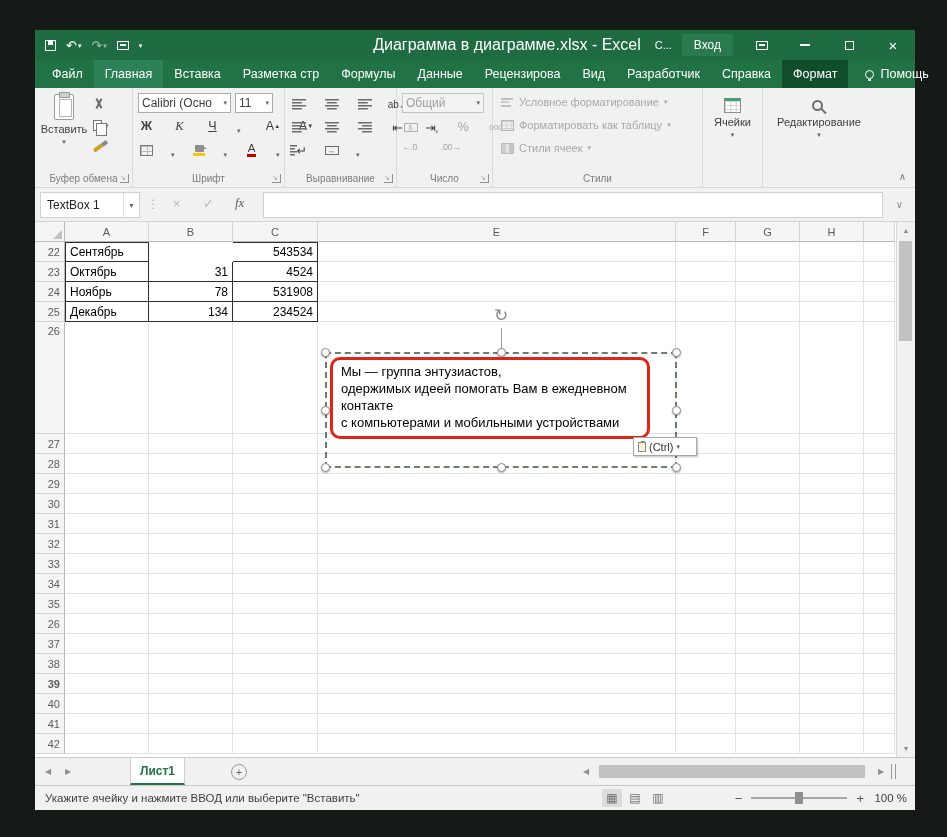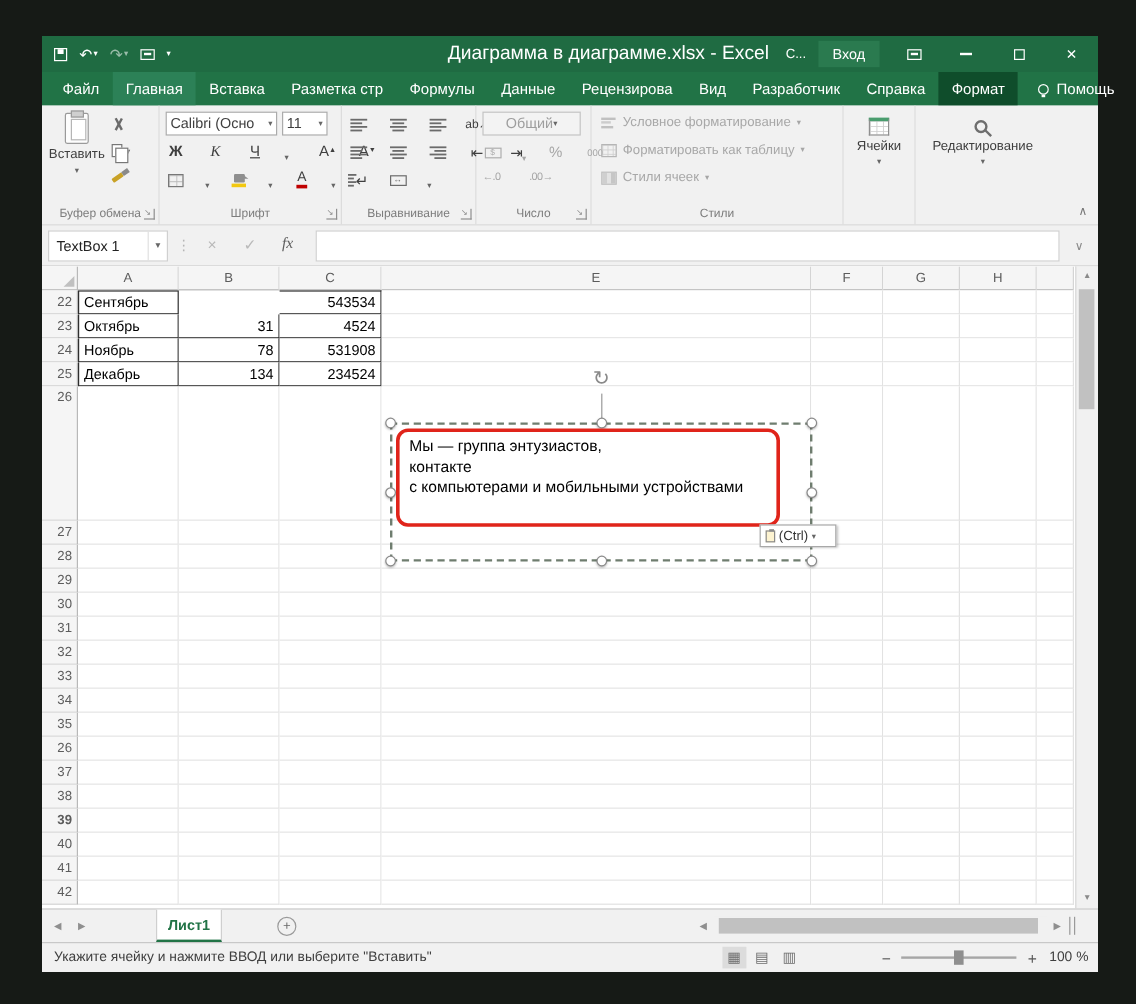--- a/index.html
+++ b/index.html
@@ -304,21 +304,21 @@
         <span class="fbtn">
             <span class="money" style="color:#6b6b6b;border-color:#6b6b6b;">↔</span>
           </span>
           <span class="arrow">▾</span>
       </div>
       <div class="glabel">Выравнивание</div>
       <span class="launch">↘</span>
     </div>
 
     <div class="group" style="left:362px;width:96px;">
-      <div class="combo disabled" style="left:5px;top:5px;width:82px;justify-content:center;">
+      <div class="combo disabled" style="left:5px;top:5px;width:82px;">
           <span>Общий</span>
           <span class="arrow">▾</span>
         </div>
       <div class="row2" style="top:30px;">
         <span class="fbtn">
             <span class="money">$</span>
           </span>
           <span class="arrow gr">▾</span>
         <span class="fbtn gr">%</span>
         <span class="fbtn gr" style="font-size:8px;">000</span>
@@ -597,20 +597,21 @@
     <span class="hdl" style="right:-6px;top:-6px;"></span>
     <span class="hdl" style="left:-6px;top:calc(50% - 4px);"></span>
     <span class="hdl" style="right:-6px;top:calc(50% - 4px);"></span>
     <span class="hdl" style="left:-6px;bottom:-6px;"></span>
     <span class="hdl" style="left:calc(50% - 4px);bottom:-6px;"></span>
     <span class="hdl" style="right:-6px;bottom:-6px;"></span>
   </div>
 
   <div class="redbox">
     <div class="tline">Мы — группа энтузиастов,</div>
+    <div class="tline">одержимых идеей помогать Вам в ежедневном</div>
     <div class="tline">контакте</div>
     <div class="tline">с компьютерами и мобильными устройствами</div>
   </div>
 
   <div class="pastebtn">
     <span class="pclip"></span>
     <span>(Ctrl)</span>
     <span class="arrow">▾</span>
   </div>
 

